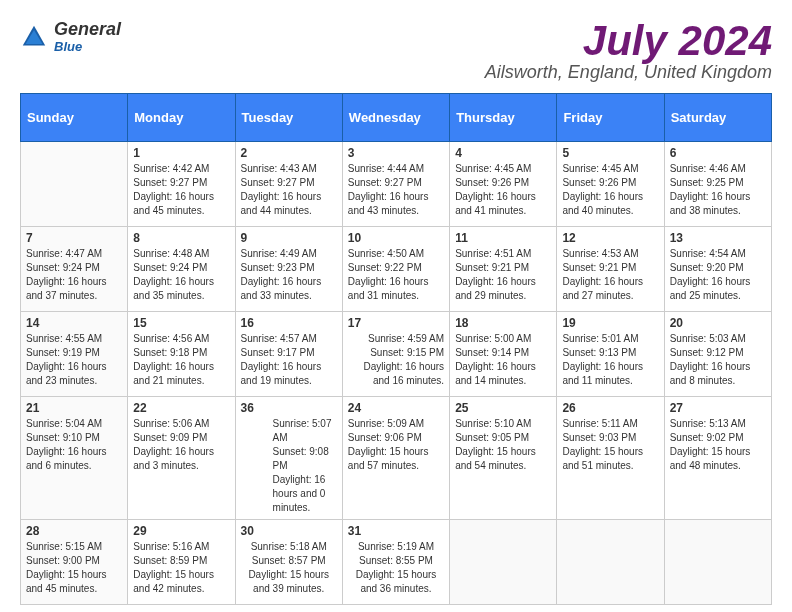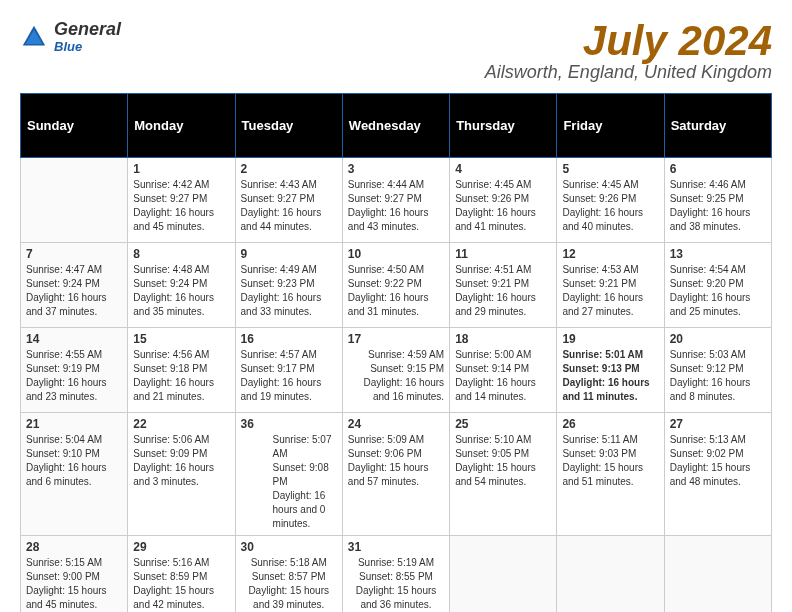--- a/index.html
+++ b/index.html
@@ -40,37 +40,37 @@
     .logo-icon {
       width: 28px;
       height: 28px;
     }
     .title-section {
       text-align: right;
     }
     .month-title {
       font-size: 42px;
       font-weight: bold;
-      color: #a16207;
+      color: #701a75;
       line-height: 1;
     }
     .location-title {
       font-size: 18px;
       color: #555;
     }
     .calendar-table {
       width: 100%;
       border-collapse: collapse;
       border: 1px solid #ccc;
     }
     .calendar-table th {
-      background-color: #000000;
+      background-color: #3b82f6;
       color: white;
       text-align: left;
-      padding: 24px 6px;
+      padding: 16px 6px;
       font-size: 13px;
       border: 1px solid #1a5fa8;
     }
     .calendar-table td {
       vertical-align: top;
       border: 1px solid #ccc;
       padding: 4px 5px;
       font-size: 10px;
       color: #333;
       height: 85px;
@@ -232,21 +232,21 @@
 Daylight: 16 hours and 16 minutes.</div>
         </td>
         <td>
           <span class="day-number">18</span>
           <div class="cell-info" style="white-space: pre-line;">Sunrise: 5:00 AM
 Sunset: 9:14 PM
 Daylight: 16 hours and 14 minutes.</div>
         </td>
         <td>
           <span class="day-number">19</span>
-          <div class="cell-info" style="white-space: pre-line; font-weight: bold;">Sunrise: 5:01 AM
+          <div class="cell-info" style="white-space: pre-line;">Sunrise: 5:01 AM
 Sunset: 9:13 PM
 Daylight: 16 hours and 11 minutes.</div>
         </td>
         <td>
           <span class="day-number">20</span>
           <div class="cell-info" style="white-space: pre-line;">Sunrise: 5:03 AM
 Sunset: 9:12 PM
 Daylight: 16 hours and 8 minutes.</div>
         </td>
       </tr>

